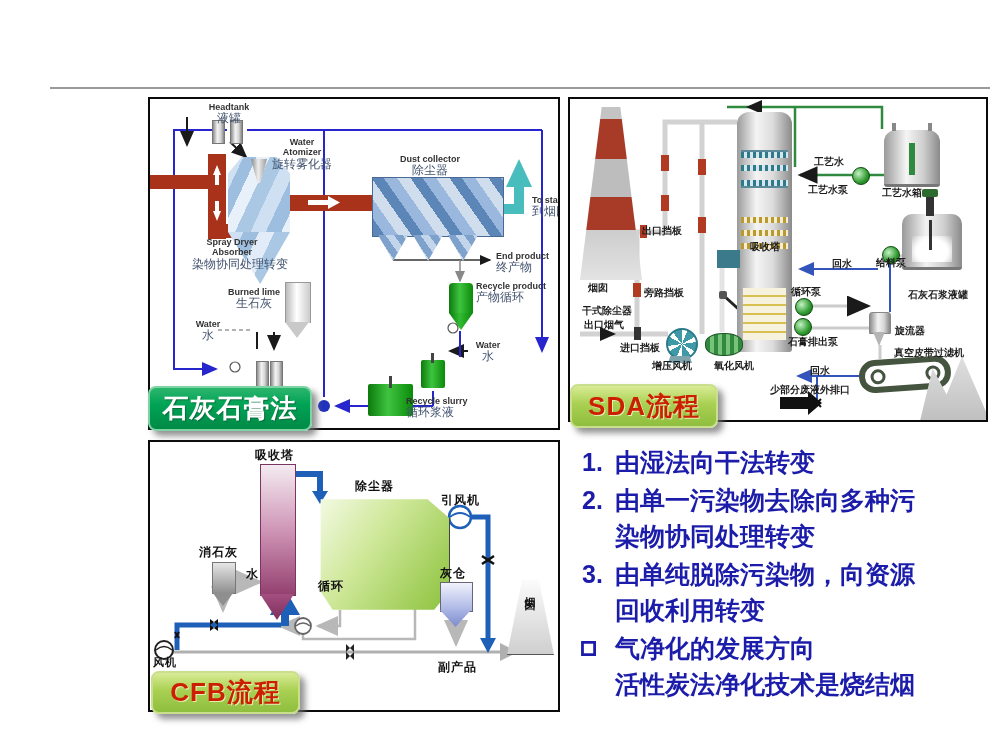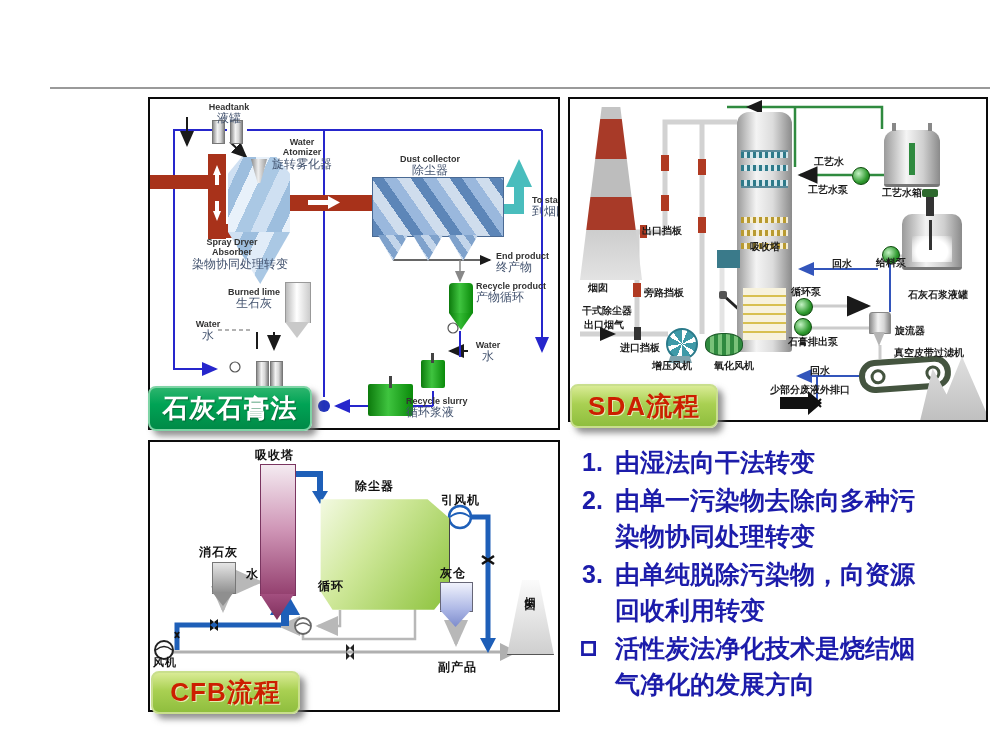--- a/index.html
+++ b/index.html
@@ -383,17 +383,17 @@
   <div class="note">
     <span class="mk">3.</span>
     <div class="tx">
         <span>由单纯脱除污染物，向资源</span>
         <span>回收利用转变</span>
       </div>
   </div>
   <div class="note">
     <span class="mk sq">□</span>
     <div class="tx">
+        <span>气净化的发展方向</span>
         <span>活性炭法净化技术是烧结烟</span>
-        <span>气净化的发展方向</span>
       </div>
   </div>
 </div>
 
 </body></html>

